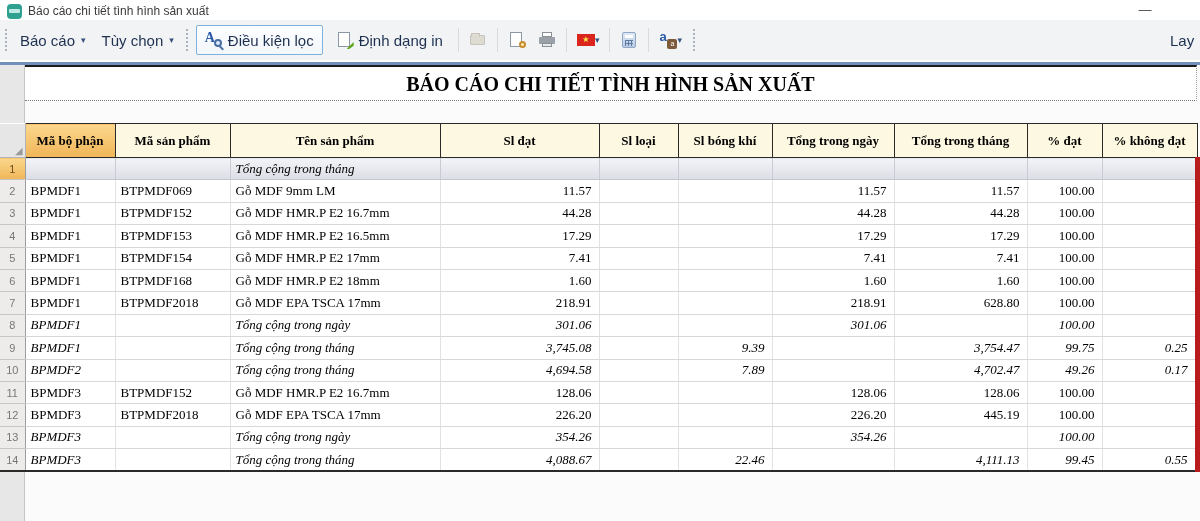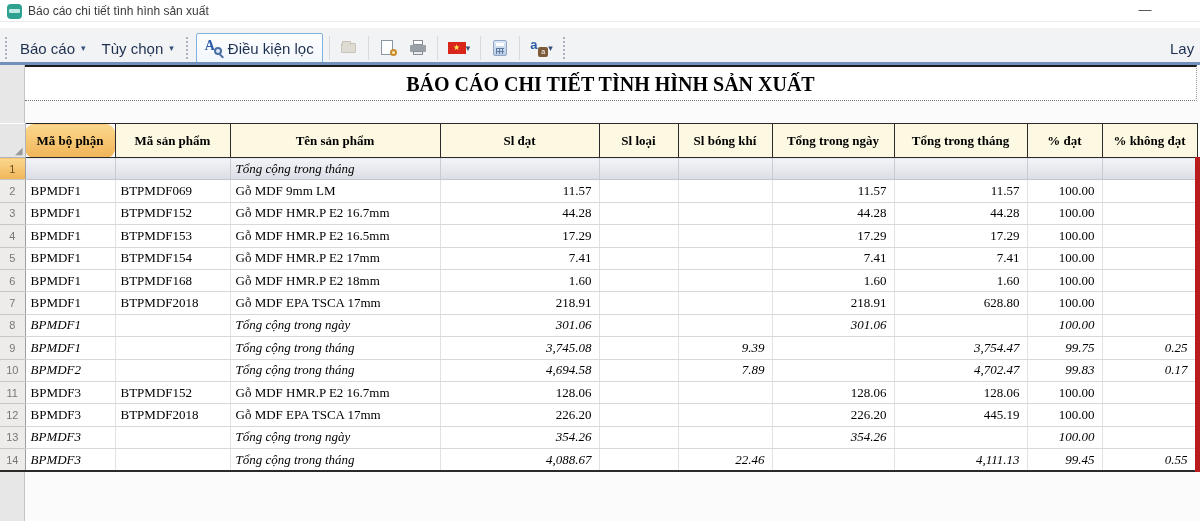--- a/index.html
+++ b/index.html
@@ -12,21 +12,21 @@
   .app-icon { position:absolute; left:7px; top:4px; width:15px; height:15px;
               border-radius:4px; background:#2fa191; }
   .app-icon::after { content:""; position:absolute; left:2px; top:5px; width:11px; height:4px;
               background:#bfe9e2; border-radius:1px; }
   .win-title { position:absolute; left:28px; top:0; height:22px; line-height:22px;
               font-size:12px; color:#3a3a3a; }
   .min-btn { position:absolute; left:1122px; top:0; width:46px; height:22px; text-align:center;
               line-height:20px; font-size:13px; color:#444; cursor:default; }
 
   
-  .toolbar { position:absolute; left:0; top:28px; width:1200px; height:40px;
+  .toolbar { position:absolute; left:0; top:20px; width:1200px; height:40px;
              background:#f2f3f5; display:flex; align-items:center; color:#1e3050;
              font-size:15px; }
   .grip { width:3px; height:22px; margin:0 5px 0 4px;
           background-image:repeating-linear-gradient(to bottom,#aab2bf 0 2px,transparent 2px 4px);
           background-size:2px 100%; background-repeat:no-repeat; background-position:center; }
   .tb-sep { width:1px; height:24px; background:#d9dadd; margin:0 4px; }
   .menu-item { display:flex; align-items:center; gap:6px; padding:6px 8px; cursor:default; }
   .caret { font-size:9px; color:#35517c; }
   .tb-btn { display:flex; align-items:center; gap:5px; padding:5px 8px; margin:0 2px;
             border:1px solid transparent; border-radius:2px; cursor:default; }
@@ -86,21 +86,21 @@
       text-align:center; font-family:"Liberation Serif",serif; font-weight:bold; font-size:12px;
       line-height:21px; color:#000; }
 
   table.grid { position:absolute; left:0; top:61px; border-collapse:collapse; table-layout:fixed;
       font-family:"Liberation Serif",serif; font-size:13px; color:#000; background:#fff; }
   table.grid th.corner { background:#e7e6e6; border:1px solid #b5b4b4; border-top:none; border-left:none;
       color:#9a9a9a; font-size:9px; text-align:right; vertical-align:bottom; padding:0 2px 1px 0;
       font-family:"Liberation Sans",sans-serif; }
   table.grid th.colhead { height:34px; background:#fcf8e1; border:1px solid #2a2a2a;
       font-weight:bold; font-size:13px; text-align:center; vertical-align:middle; padding:0 2px; }
-  table.grid th.colhead.sel { background:linear-gradient(#fbd78d,#f0b558);border-radius:9px; }
+  table.grid th.colhead.sel { background:linear-gradient(#fbd78d,#f0b558); }
   table.grid tbody tr { height:22.4px; }
   table.grid td.rownum { background:#edeceb; border-right:1px solid #9e9e9e;
       border-bottom:1px solid #c8c7c6; color:#777; font-family:"Liberation Sans",sans-serif;
       font-size:11px; text-align:center; vertical-align:middle; }
   table.grid td.rownum.sel { background:linear-gradient(#fbd78d,#f0b558); color:#6b4e1e; }
   table.grid td.cell { border-right:1px solid #e2e2e2; border-bottom:1px solid #d8d8d8;
       vertical-align:middle; white-space:nowrap; overflow:hidden; }
   table.grid td.cell:last-child { border-right:5px solid #b91c1c; }
   table.grid tbody tr:last-child td { border-bottom:2px solid #2a2a2a; }
   .al-left  { text-align:left;  padding-left:5px; }
@@ -136,20 +136,27 @@
 
   <span class="tb-btn highlight">
     <span class="ic ic-filter">
       <span class="a">A</span>
         <span class="lens"></span>
         <span class="handle"></span>
     </span>
     <span>Điều kiện lọc</span>
   </span>
 
+  <span class="tb-btn">
+    <span class="ic">
+      <span class="ic-page"></span>
+        <span class="ic-pencil"></span>
+    </span>
+    <span>Định dạng in</span>
+  </span>
 
   <span class="tb-sep"></span>
 
   <span class="tb-icon-btn dim">
     <span class="ic">
         <span class="ic-folder"></span>
       </span>
   </span>
 
   <span class="tb-sep"></span>
@@ -355,21 +362,21 @@
         <tr class="row-italic">
           <td class="rownum">10</td>
           <td class="cell al-left">BPMDF2</td>
           <td class="cell al-left"></td>
           <td class="cell al-left">Tổng cộng trong tháng</td>
           <td class="cell al-right">4,694.58</td>
           <td class="cell al-right"></td>
           <td class="cell al-right">7.89</td>
           <td class="cell al-right"></td>
           <td class="cell al-right">4,702.47</td>
-          <td class="cell al-right">99.83</td>
+          <td class="cell al-right">49.26</td>
           <td class="cell al-right">0.17</td>
         </tr>
         <tr class="row-normal">
           <td class="rownum">11</td>
           <td class="cell al-left">BPMDF3</td>
           <td class="cell al-left">BTPMDF152</td>
           <td class="cell al-left">Gỗ MDF HMR.P E2 16.7mm</td>
           <td class="cell al-right">128.06</td>
           <td class="cell al-right"></td>
           <td class="cell al-right"></td>

